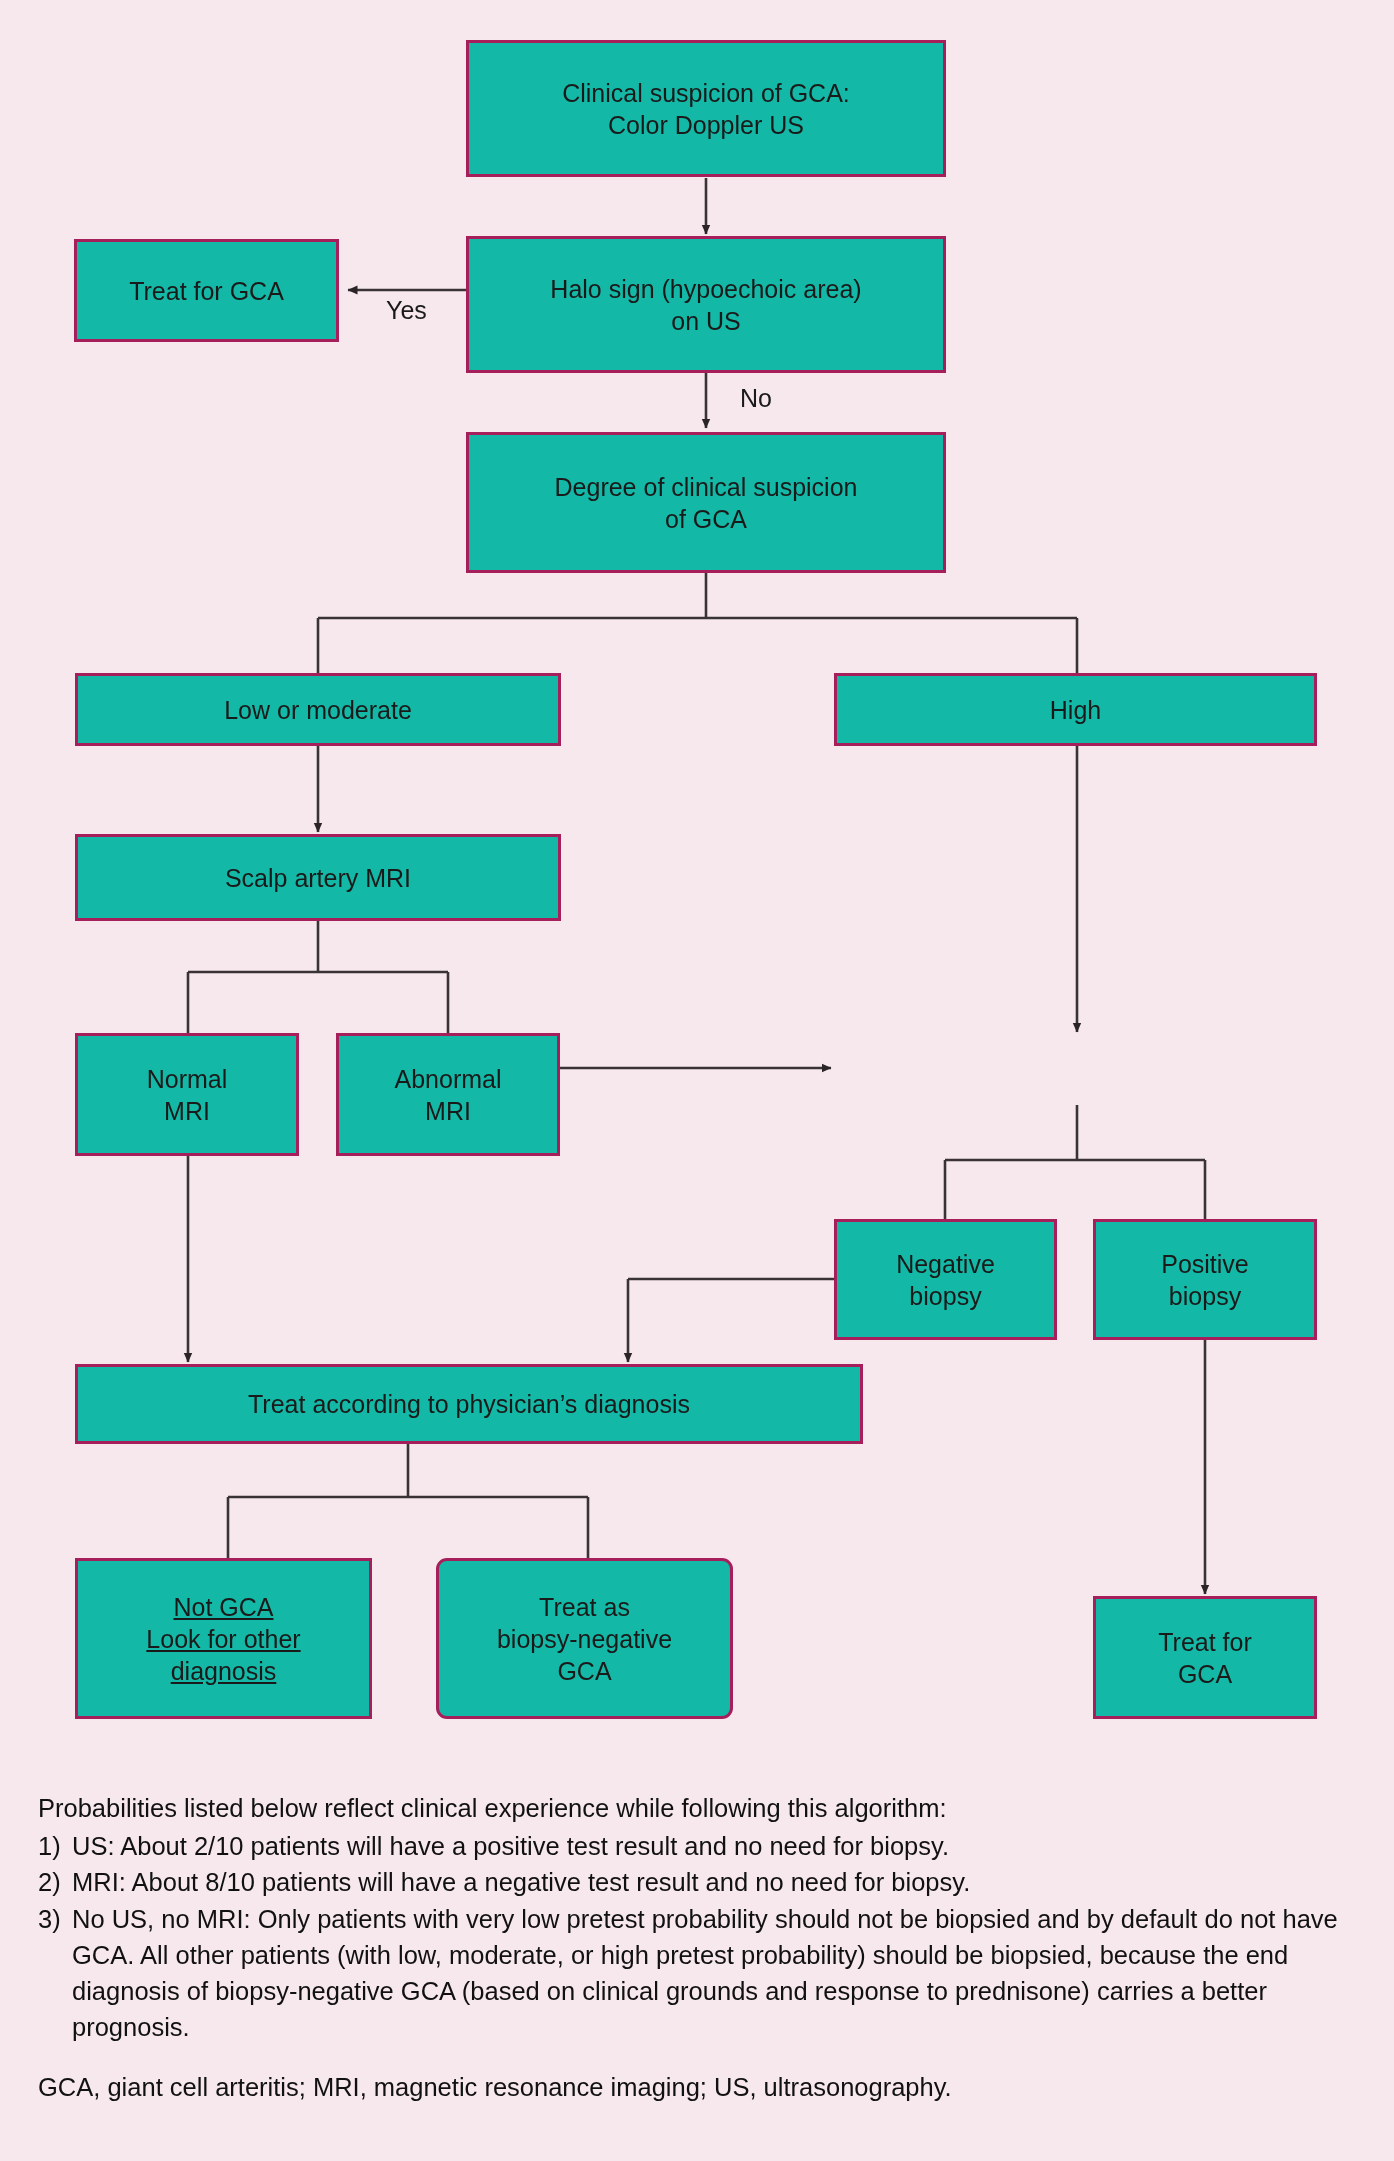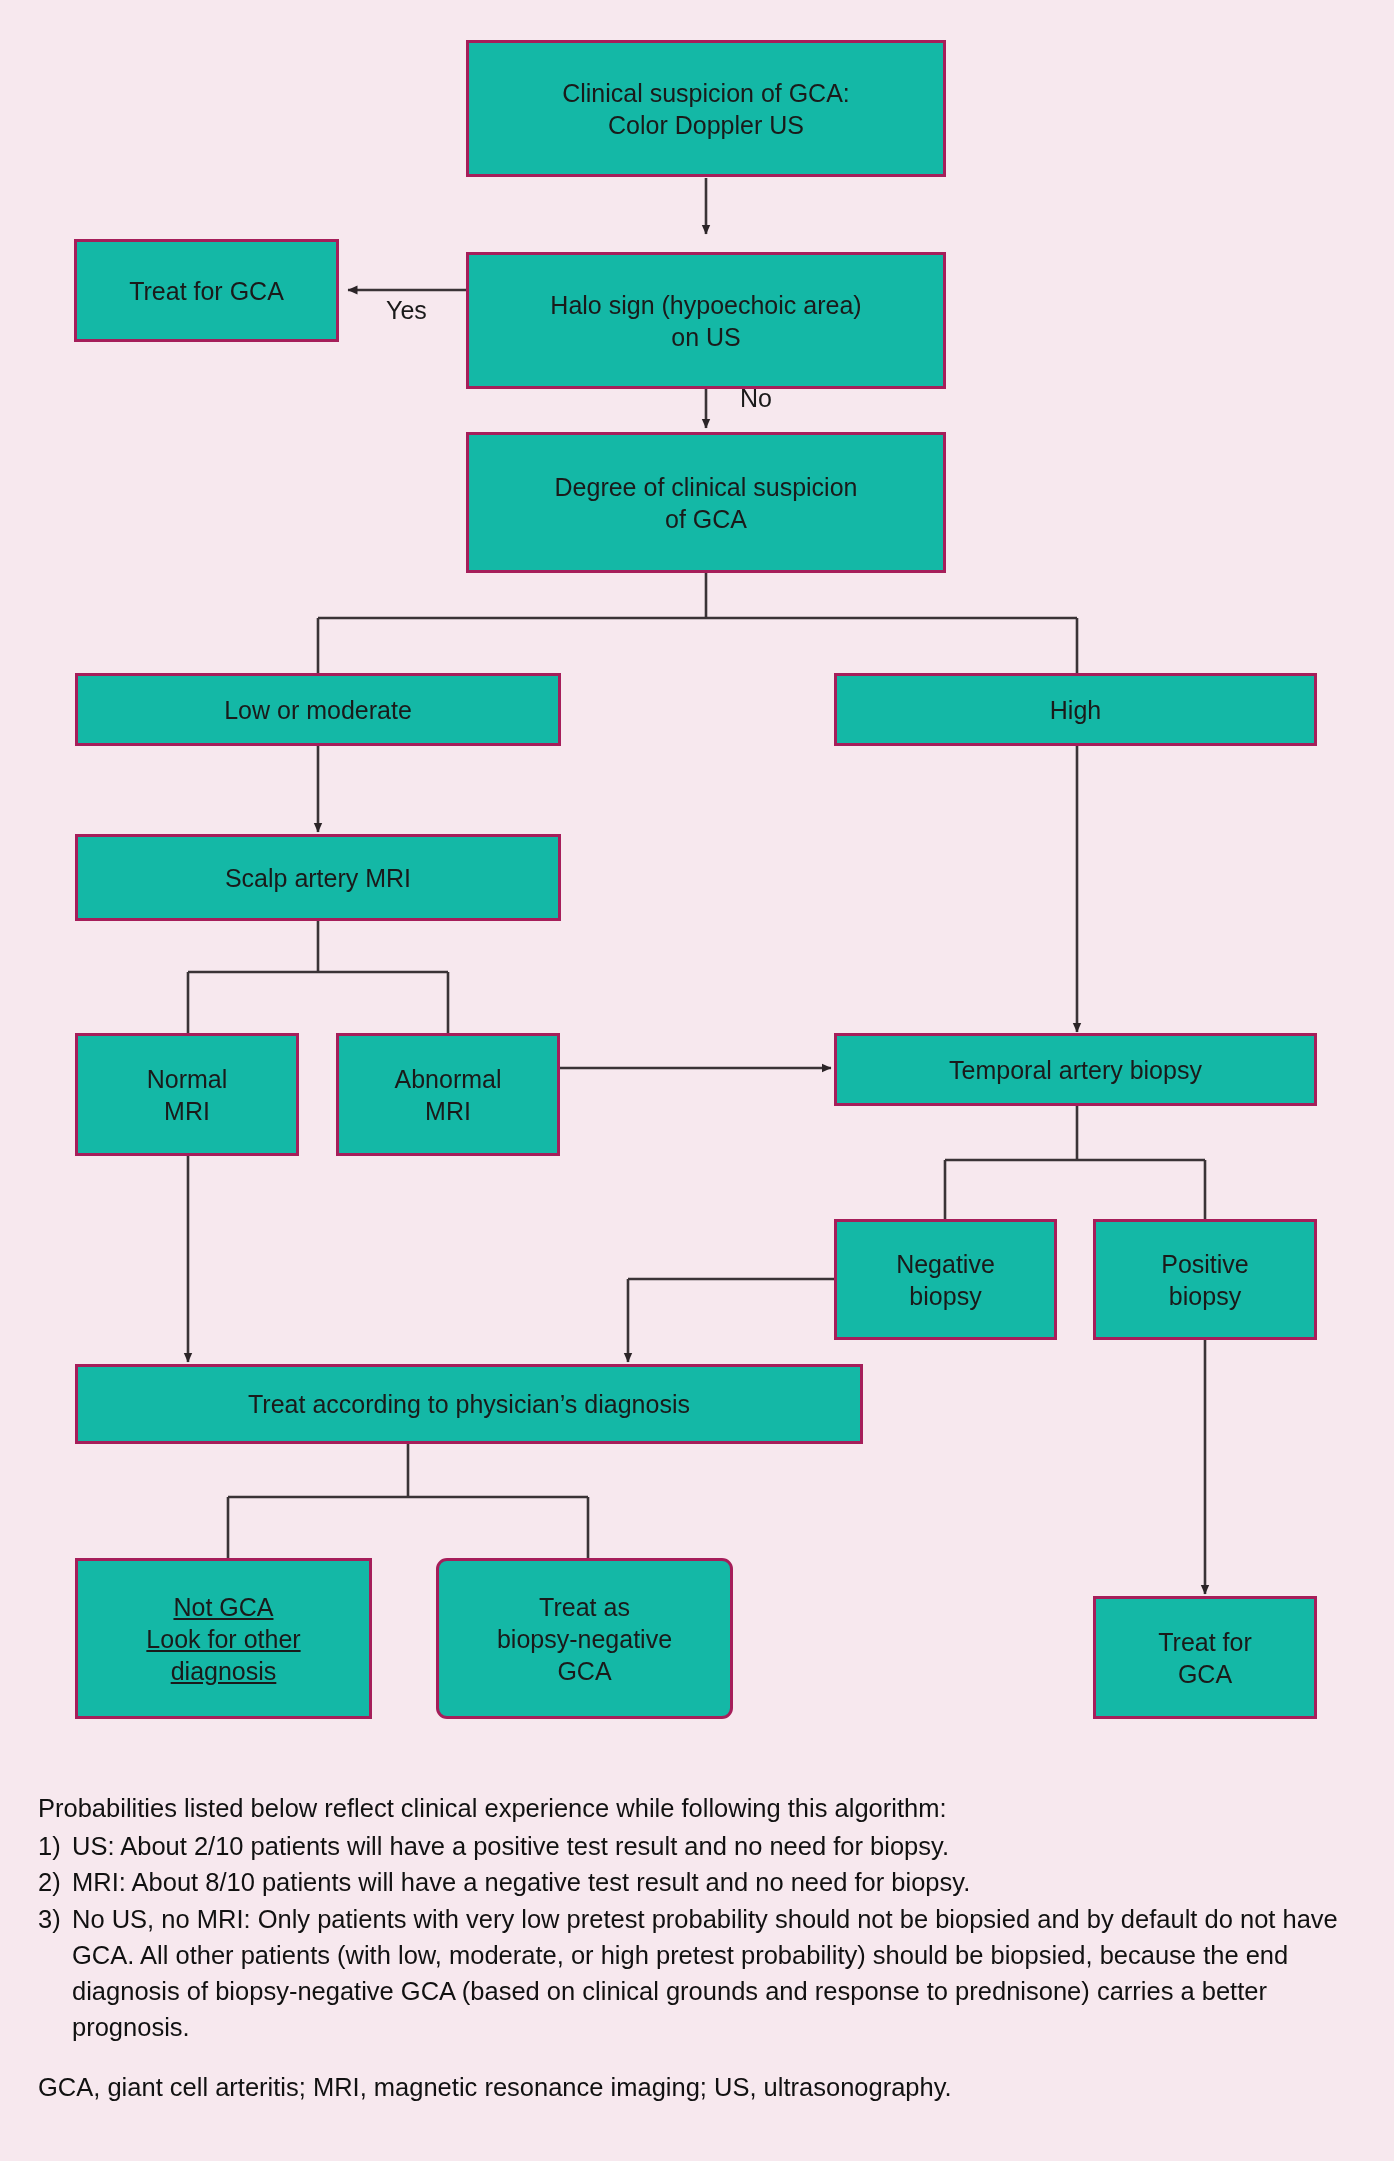--- a/index.html
+++ b/index.html
@@ -136,39 +136,38 @@
       <line x1="228" y1="1497" x2="228" y2="1558"></line>
       <line x1="588" y1="1497" x2="588" y2="1558"></line>
     </g>
   </svg>
 
   <div class="node" style="left:466px; top:40px; width:480px; height:137px;">Clinical suspicion of GCA:
 Color Doppler US</div>
 
   <div class="node" style="left:74px; top:239px; width:265px; height:103px;">Treat for GCA</div>
 
-  <div class="node" style="left:466px; top:252px; width:480px; height:137px;">Halo sign (hypoechoic area)
+  <div class="node" style="left:466px; top:236px; width:480px; height:137px;">Halo sign (hypoechoic area)
 on US</div>
 
   <div class="node" style="left:466px; top:432px; width:480px; height:141px;">Degree of clinical suspicion
 of GCA</div>
 
   <div class="node" style="left:75px; top:673px; width:486px; height:73px;">Low or moderate</div>
 
   <div class="node" style="left:834px; top:673px; width:483px; height:73px;">High</div>
 
   <div class="node" style="left:75px; top:834px; width:486px; height:87px;">Scalp artery MRI</div>
 
   <div class="node" style="left:75px; top:1033px; width:224px; height:123px;">Normal
 MRI</div>
 
   <div class="node" style="left:336px; top:1033px; width:224px; height:123px;">Abnormal
 MRI</div>
 
-  <div class="node" style="left:834px; top:1033px; width:483px; height:73px;">Temporal artery biopsy</div>
 
   <div class="node" style="left:834px; top:1219px; width:223px; height:121px;">Negative
 biopsy</div>
 
   <div class="node" style="left:1093px; top:1219px; width:224px; height:121px;padding-left:8px;">Positive
 biopsy</div>
 
   <div class="node" style="left:75px; top:1364px; width:788px; height:80px;">Treat according to physician’s diagnosis</div>
 
   <div class="node" style="left:75px; top:1558px; width:297px; height:161px;text-decoration:underline;">Not GCA

